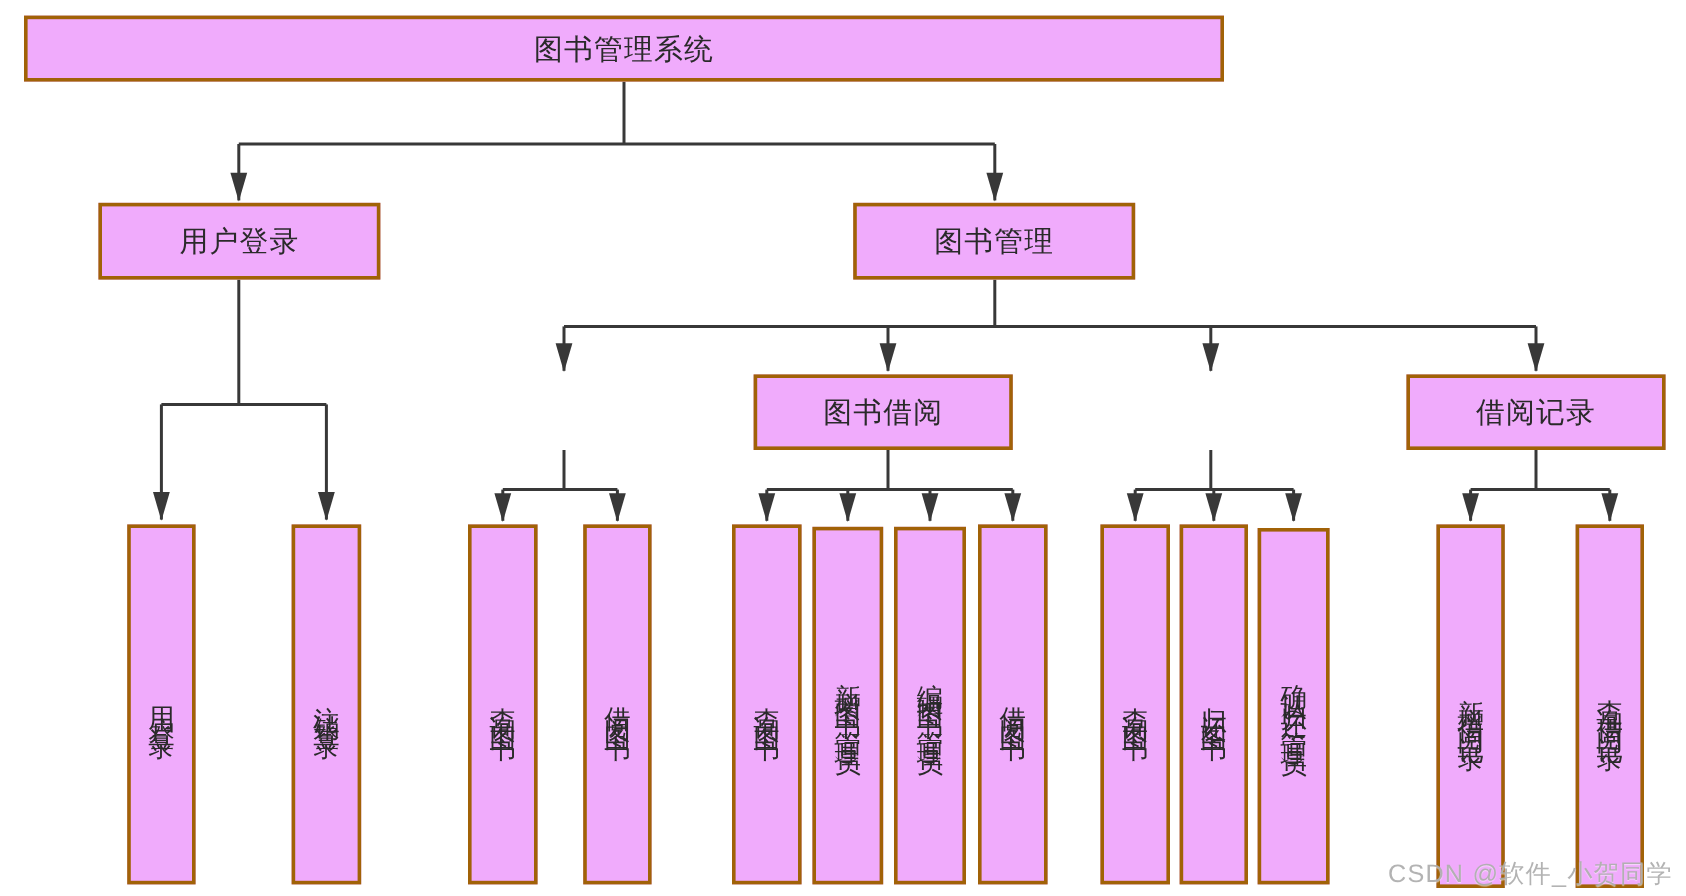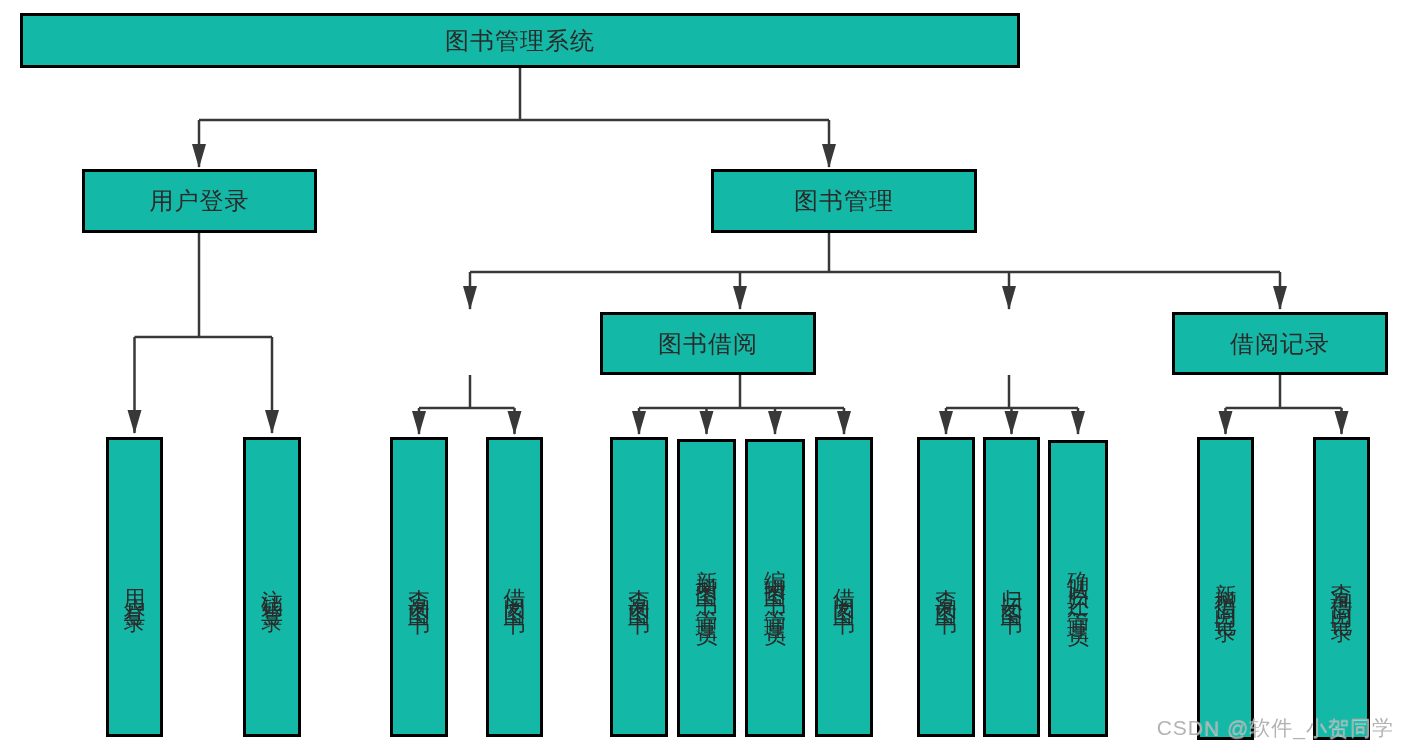--- a/index.html
+++ b/index.html
@@ -7,22 +7,22 @@
     position:relative;
     width:1405px;height:747px;
     background:#ffffff;
     font-family:"Liberation Sans", sans-serif;
     overflow:hidden;
   }
   .wires{position:absolute;left:0;top:0;z-index:1;}
   .box{
     position:absolute;
     z-index:2;
-    background:#14b8a6;
-    border:3px solid #000000;
+    background:#f0abfc;
+    border:3px solid #a16207;
     display:flex;
     align-items:center;
     justify-content:center;
     color:#2a2a2a;
     box-sizing:border-box;
   }
   .hbox{font-size:24px;letter-spacing:1px;}
   .vbox span{
     writing-mode:vertical-rl;
     text-orientation:mixed;
@@ -111,25 +111,25 @@
     </g>
   </svg>
 
   <div class="box hbox" style="left:20px;top:13px;width:1000px;height:55px">
     <span>图书管理系统</span>
   </div>
 
   <div class="box hbox" style="left:82px;top:169px;width:235px;height:64px">
     <span>用户登录</span>
   </div>
-  <div class="box hbox" style="left:711px;top:169px;width:266px;height:64px">
+  <div class="box hbox" style="left:711px;top:169px;width:235px;height:64px">
     <span>图书管理</span>
   </div>
 
-  <div class="box hbox" style="left:600px;top:312px;width:216px;height:63px">
+  <div class="box hbox" style="left:628px;top:312px;width:216px;height:63px">
     <span>图书借阅</span>
   </div>
   <div class="box hbox" style="left:1172px;top:312px;width:216px;height:63px">
     <span>借阅记录</span>
   </div>
 
   <div class="box vbox" style="left:106px;top:437px;width:57px;height:300px">
     <span>用户登录</span>
   </div>
   <div class="box vbox" style="left:243px;top:437px;width:58px;height:300px">

